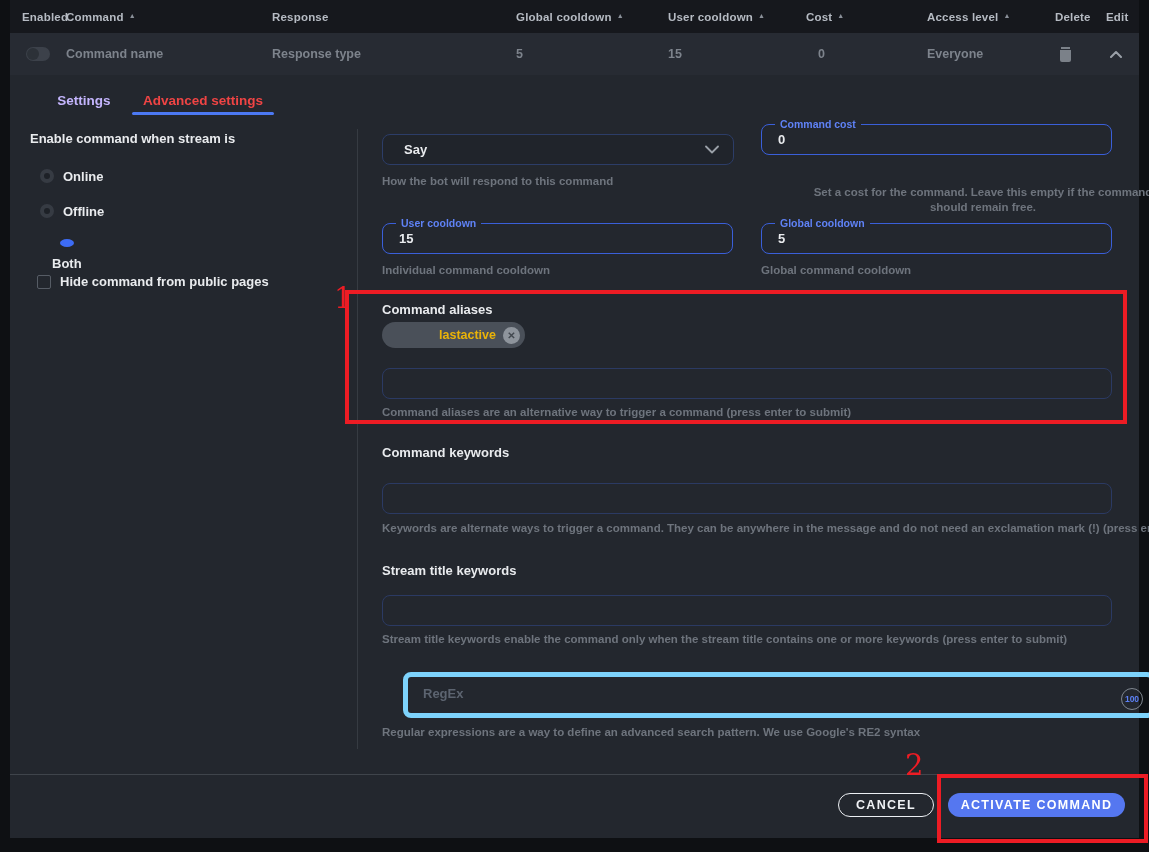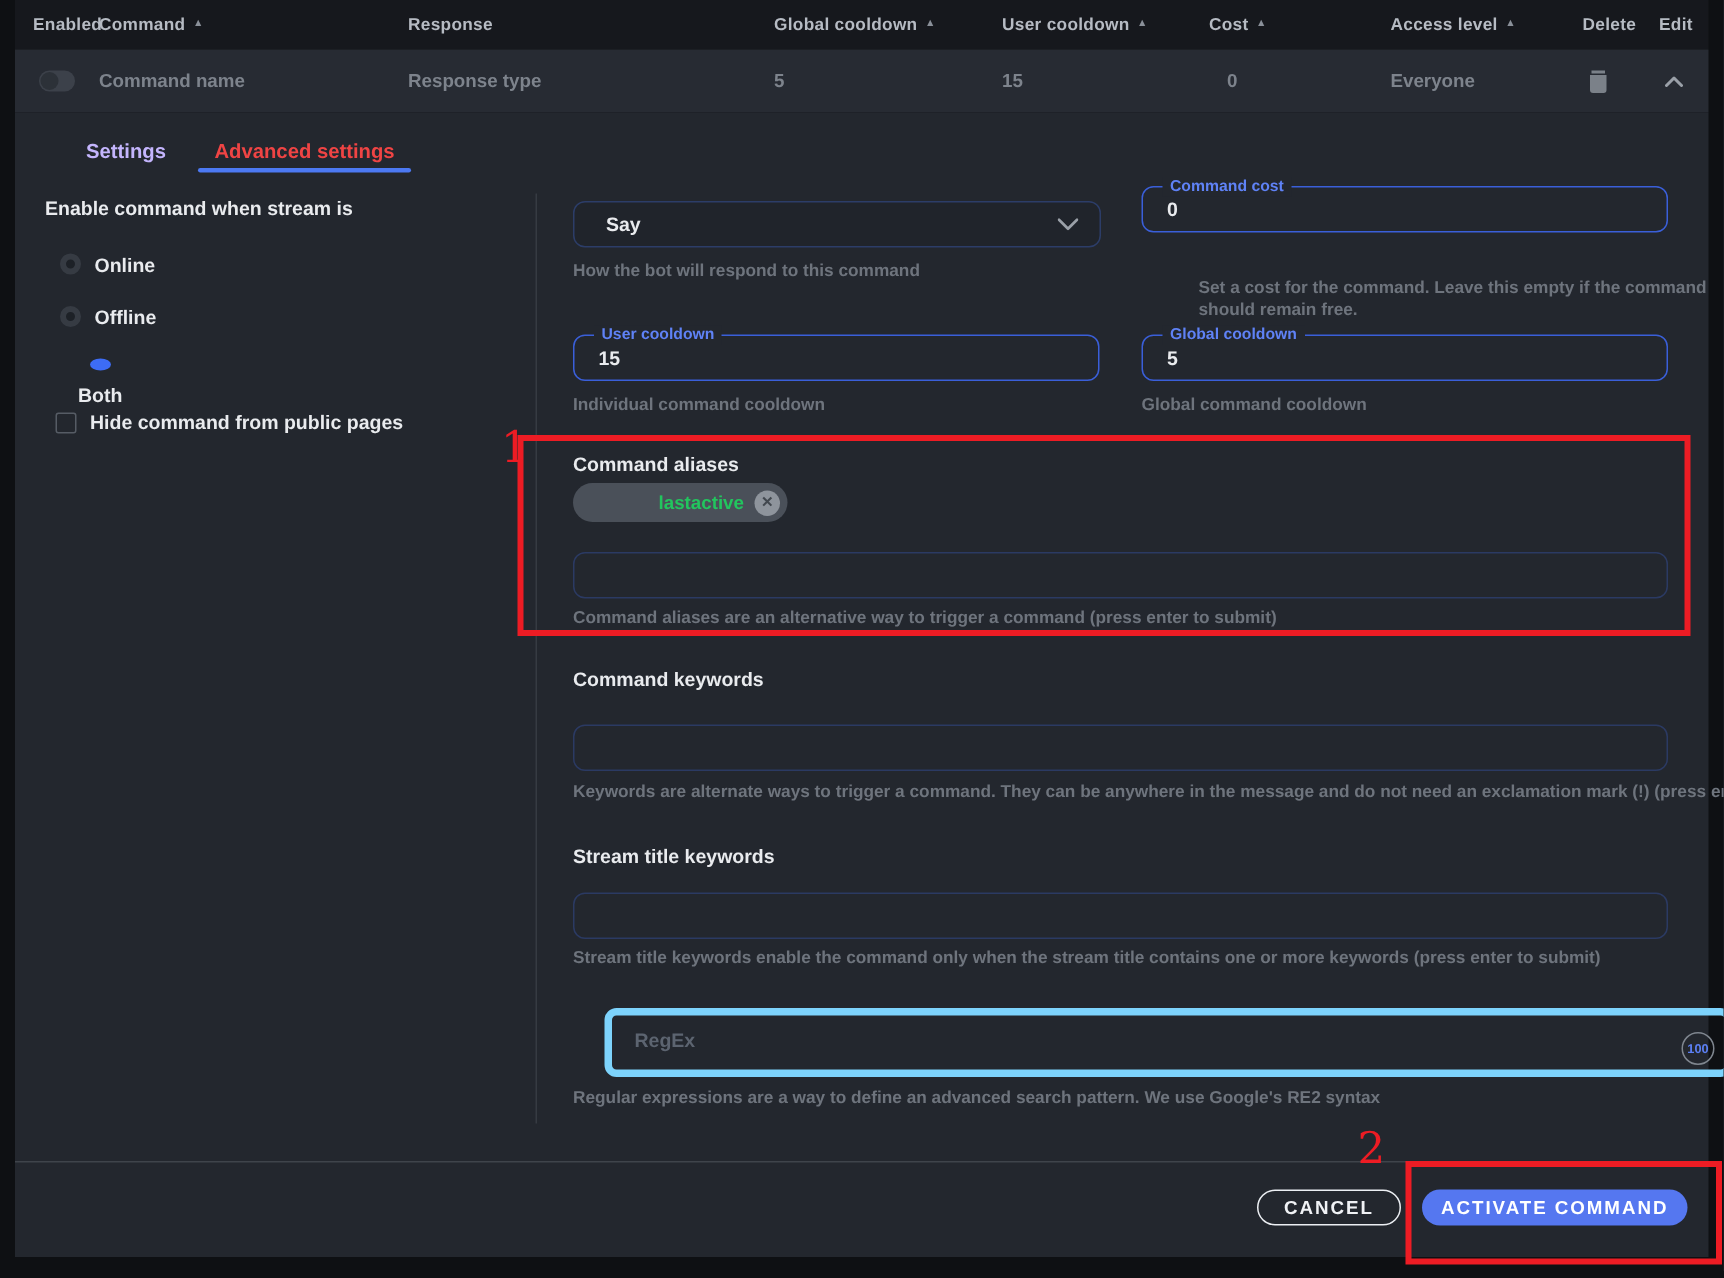--- a/index.html
+++ b/index.html
@@ -4,21 +4,21 @@
 <style>
   * { margin:0; padding:0; box-sizing:border-box; }
   html,body { width:1149px; height:852px; }
   body {
     background:#0e1013;
     font-family:"Liberation Sans", sans-serif;
     position:relative;
     overflow:hidden;
     -webkit-font-smoothing:antialiased;
   }
-  .abs { position:absolute; }
+  .abs { position:absolute;text-align:center; }
 
   
   .table-head { position:absolute; left:10px; top:0; width:1129px; height:33px; background:#16181d; }
   .hcell { position:absolute; top:0; height:33px; display:flex; align-items:center; gap:5px;
            color:#b6bbc3; font-size:11.5px; font-weight:700; letter-spacing:.2px; }
   .sort-arrow { font-size:7px; color:#8a9099; position:relative; top:-1px; }
 
   
   .cmd-row { position:absolute; left:10px; top:33px; width:1129px; height:42px; background:#272b33; }
   .rcell { position:absolute; top:0; height:42px; display:flex; align-items:center;
@@ -67,21 +67,21 @@
   .field input { position:absolute; left:0; top:0; width:100%; height:100%; background:transparent;
                  border:none; outline:none; color:#e9ebee; font-size:13px; font-weight:700;
                  padding:0 16px; font-family:"Liberation Sans", sans-serif; }
 
   .plain-input { position:absolute; height:31px; width:730px; border:1px solid #2b3a63; border-radius:8px;
                  background:transparent; outline:none; color:#e9ebee; font-size:13px; padding:0 14px;
                  font-family:"Liberation Sans", sans-serif; }
 
   .chip { position:absolute; height:26px; display:inline-flex; align-items:center; gap:7px;
           background:#4a5059; border-radius:13px; padding:0 5px 0 13px; }
-  .chip .chip-label { color:#22c55e; font-size:12.5px; font-weight:700;padding-left:44px; }
+  .chip .chip-label { color:#eab308; font-size:12.5px; font-weight:700;padding-left:44px; }
   .chip .chip-x { width:17px; height:17px; border-radius:50%; background:#8e949c; color:#42484f;
                   font-size:10px; font-weight:700; display:flex; align-items:center; justify-content:center;
                   cursor:pointer; }
 
   .regex-wrap { position:absolute; width:752px; height:46px; border:5px solid #7dd3fc; border-radius:8px;margin-left:21px; }
   .regex-wrap textarea { position:absolute; left:0; top:0; width:100%; height:100%; background:transparent;
                  border:none; outline:none; resize:none; color:#e9ebee; font-size:13px;
                  padding:9px 40px 9px 15px; font-family:"Liberation Sans", sans-serif; }
   .regex-wrap textarea::placeholder { color:#5c6470; font-weight:700; }
   .counter-badge { position:absolute; right:7px; top:11px; width:22px; height:22px; border-radius:50%;

